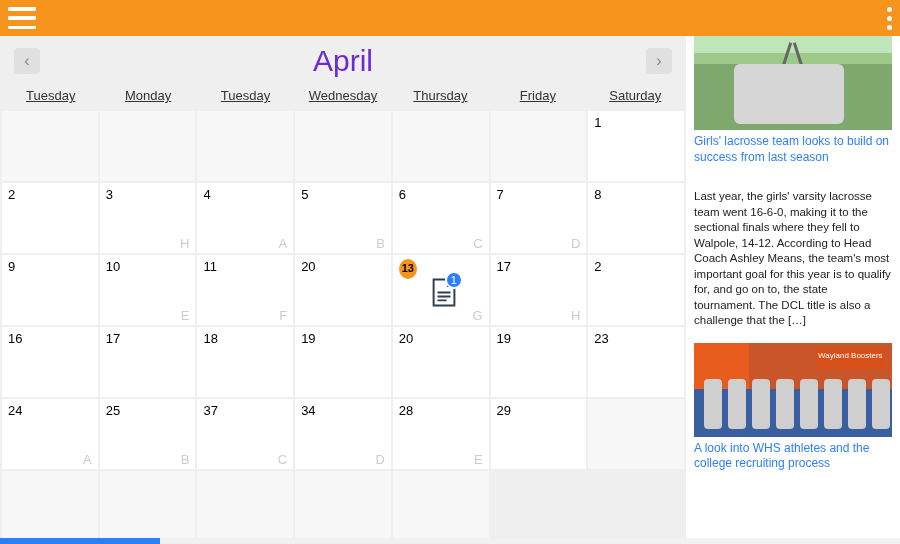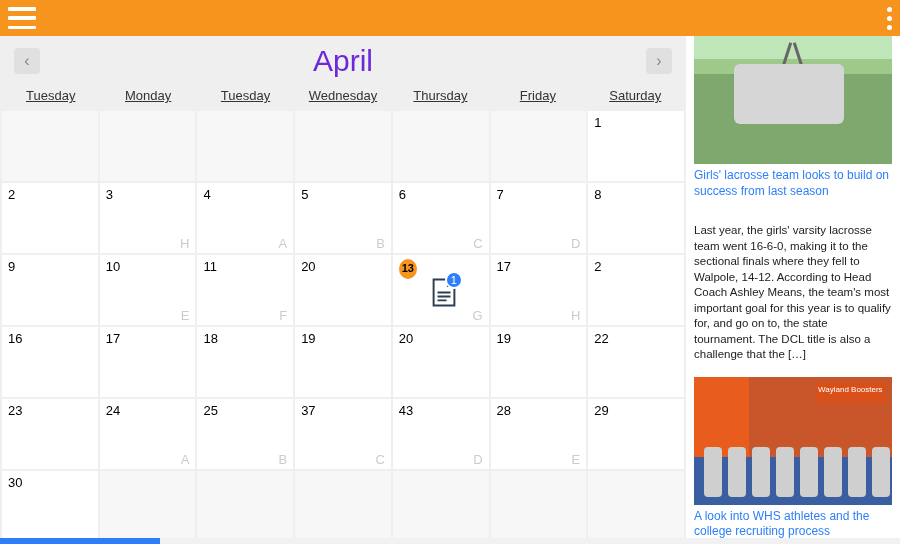--- a/index.html
+++ b/index.html
@@ -28,21 +28,21 @@
 .daynum { font-size: 13px; color: #000; }
 .letter { position: absolute; right: 6px; bottom: 2px; color: #ccc; font-size: 13px; }
 .today .daynum { display: inline-block; width: 18px; height: 20px; line-height: 18px; background: #f7941e; border-radius: 50%; text-align: center; color: #000; font-weight: 600; font-size: 11px; }
 
 .doc-badge { position: absolute; left: 38px; top: 22px; }
 .doc-icon-svg { width: 26px; stroke: #2c3e50; stroke-width: 3; fill: none; }
 .badge-count { position: absolute; top: -6px; right: -6px; width: 18px; height: 18px; background: #2d7ff9; color: #fff; border-radius: 50%; font-size: 11px; display: flex; align-items: center; justify-content: center; border: 2px solid #fff; }
 
 .sidebar { width: 214px; padding: 0 8px 0 8px; overflow: hidden; }
 .story { margin-bottom: 14px; }
-.story-img { width: 100%; height: 128px; background: #888; position: relative; overflow: hidden; }
+.story-img { width: 100%; height: 94px; background: #888; position: relative; overflow: hidden; }
 .story-title { color: #2d7ff9; font-size: 12px; line-height: 1.3; margin: 4px 0; cursor: pointer; }
 .story-excerpt { font-size: 11.5px; line-height: 1.35; color: #222; margin-top: 24px; }
 
 .scrolltrack { position: absolute; left: 0; bottom: 0; right: 0; height: 6px; background: #f1f1f1; }
 .scrollbar { height: 6px; background: #2d7ff9; width: 160px; }
 
 .img1 { background: linear-gradient(180deg,#bfe6b8 0%,#bfe6b8 18%,#9fc98b 18%,#9fc98b 30%,#7fa86f 30%,#7fa86f 100%); position:relative; }
 .img1::after { content:""; position:absolute; left:40px; top:28px; width:110px; height:60px; background:#d6d6d6; border-radius:6px; }
 .img1 .pole { position:absolute; left:90px; top:6px; width:3px; height:34px; background:#666; transform:rotate(18deg); }
 .img1 .pole2 { position:absolute; left:104px; top:6px; width:3px; height:34px; background:#666; transform:rotate(-18deg); }
@@ -109,29 +109,27 @@
               <path d="M4 4 h22 l10 10 v30 h-32 z M26 4 v10 h10 M10 24 h20 M10 30 h20 M10 36 h14"></path>
             </svg><span class="badge-count">1</span></div></div>
         <div class="cell"><span class="daynum">17</span><span class="letter">H</span></div>
         <div class="cell"><span class="daynum">2</span></div>
         <div class="cell"><span class="daynum">16</span></div>
         <div class="cell"><span class="daynum">17</span></div>
         <div class="cell"><span class="daynum">18</span></div>
         <div class="cell"><span class="daynum">19</span></div>
         <div class="cell"><span class="daynum">20</span></div>
         <div class="cell"><span class="daynum">19</span></div>
-        <div class="cell"><span class="daynum">22</span></div>
         <div class="cell"><span class="daynum">23</span></div>
         <div class="cell"><span class="daynum">24</span><span class="letter">A</span></div>
         <div class="cell"><span class="daynum">25</span><span class="letter">B</span></div>
         <div class="cell"><span class="daynum">37</span><span class="letter">C</span></div>
-        <div class="cell"><span class="daynum">43</span><span class="letter">D</span></div>
+        <div class="cell"><span class="daynum">34</span><span class="letter">D</span></div>
         <div class="cell"><span class="daynum">28</span><span class="letter">E</span></div>
         <div class="cell"><span class="daynum">29</span></div>
-        <div class="cell"><span class="daynum">30</span></div>
         <div class="cell empty"></div>
         <div class="cell empty"></div>
         <div class="cell empty"></div>
         <div class="cell empty"></div>
         <div class="cell empty"></div>
         <div class="cell empty"></div>
       </div>
   </div>
 
   <div class="sidebar">

